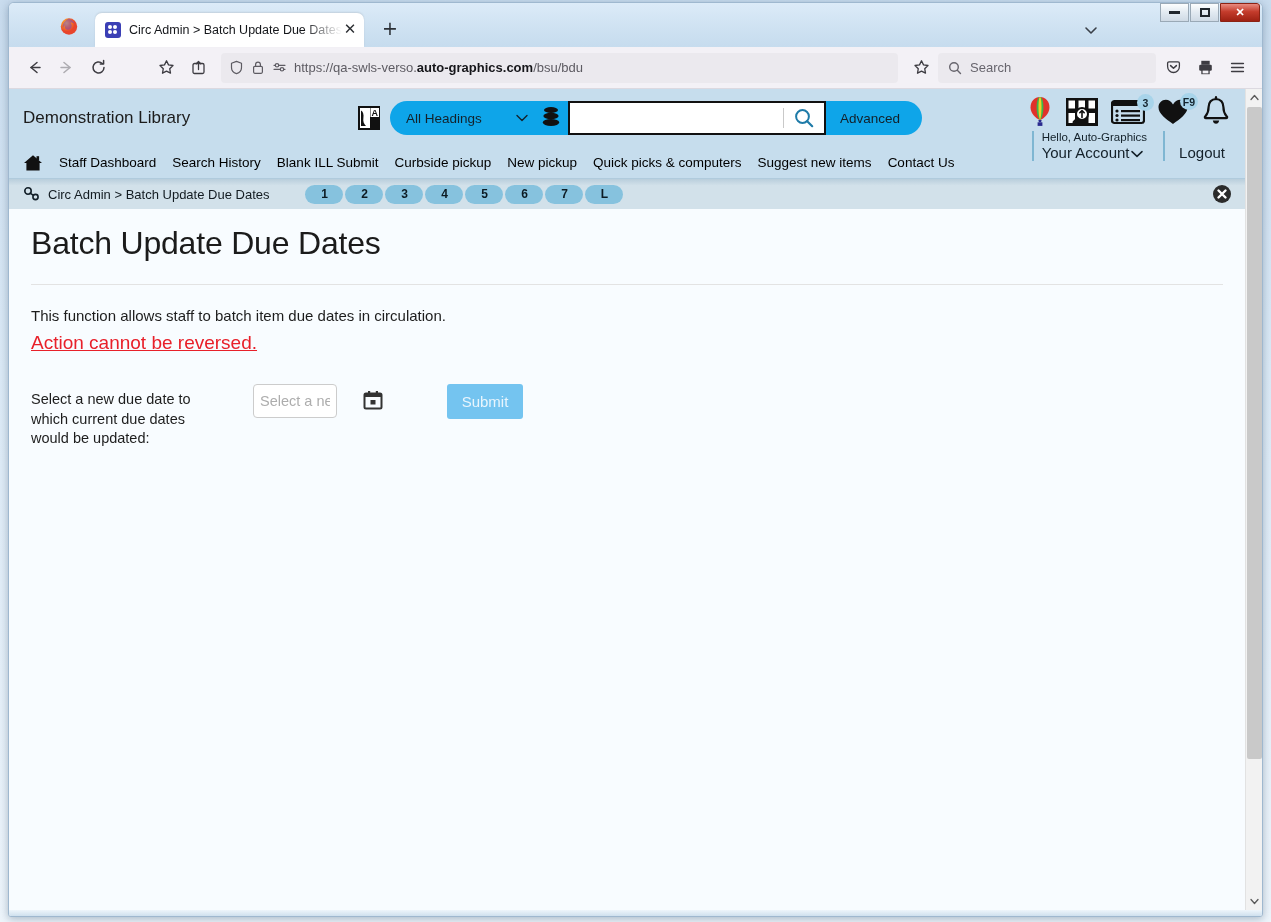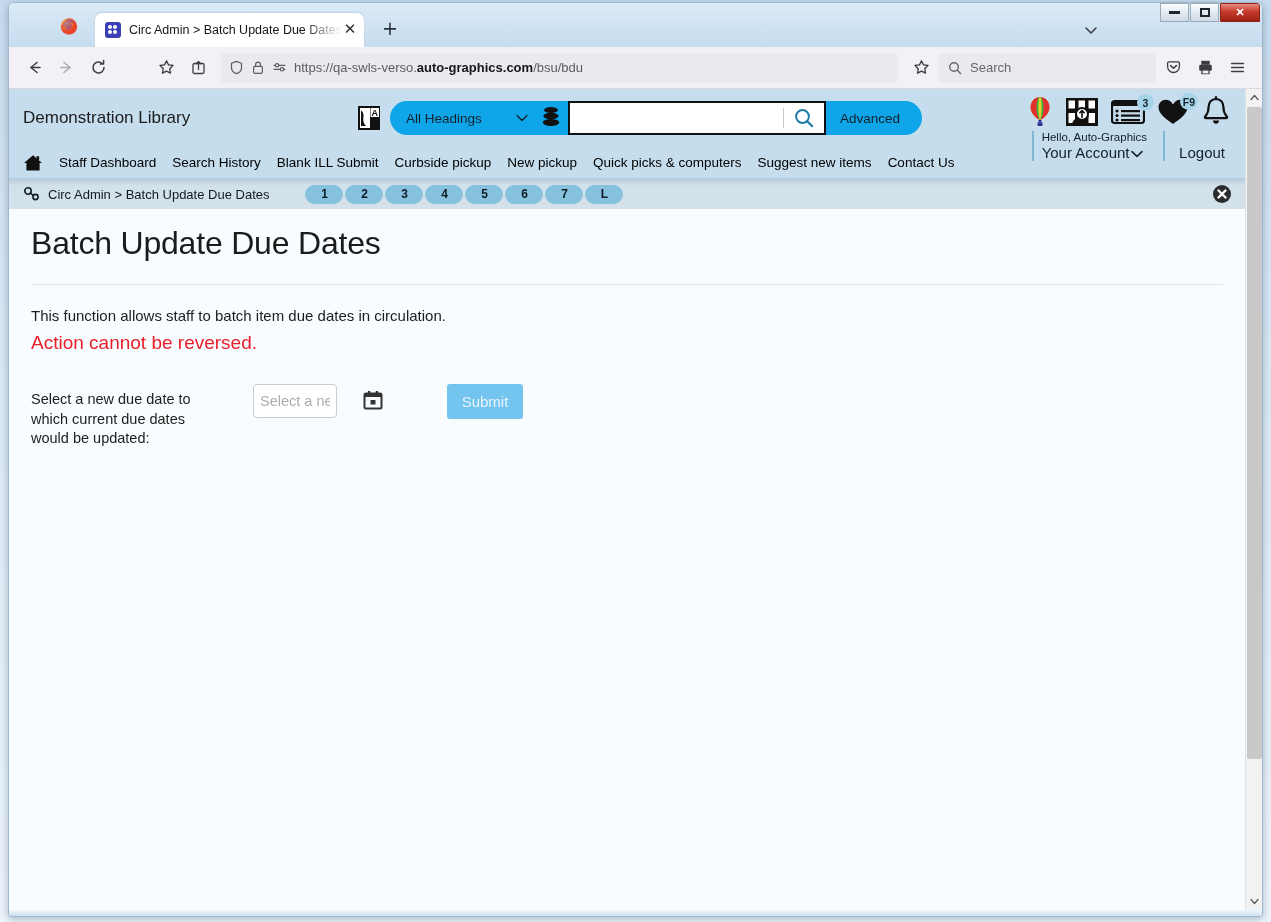--- a/index.html
+++ b/index.html
@@ -298,21 +298,21 @@
   #page-title {
     font-size: 32px; font-weight: normal;
     color: #1b1b1b; margin: 0 0 22px 0;
     letter-spacing: -.2px;
   }
   #title-rule { height: 1px; background: #e3e3e3; margin: 0 0 22px 0; }
   #intro {
     font-size: 15px; color: #1d1d1d; margin: 0 0 8px 0;
   }
   #warning {
-    font-size: 19px; color: #e8202a; margin: 0 0 30px 0;
+    font-size: 19px; color: #e8202a; margin: 0 0 30px 0; text-decoration: underline;
   }
   #form-row {
     display: flex; align-items: flex-start; gap: 16px;
   }
   #form-label {
     width: 186px; font-size: 14.5px; color: #1d1d1d;
     line-height: 1.35; padding-top: 6px;
   }
   #date-input {
     width: 84px; height: 34px;

